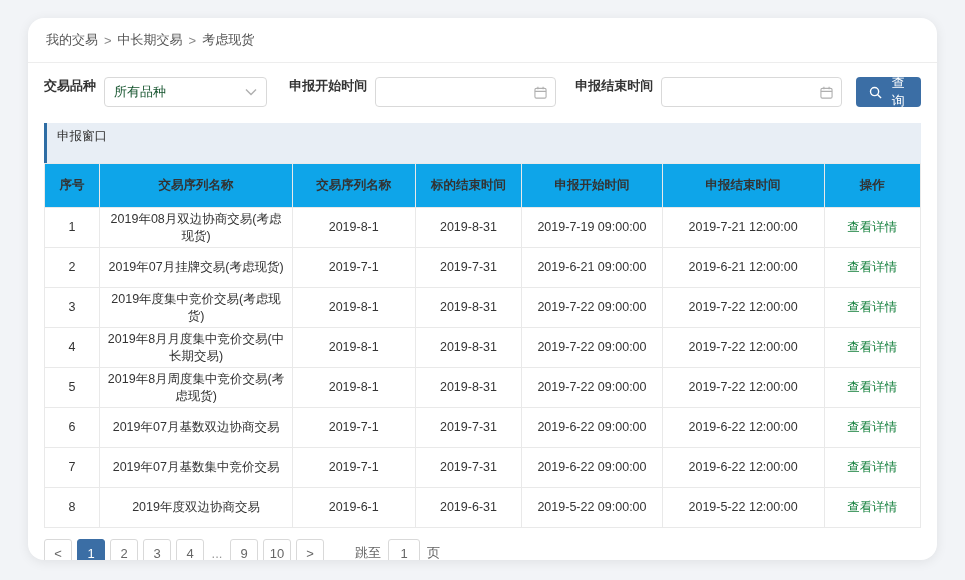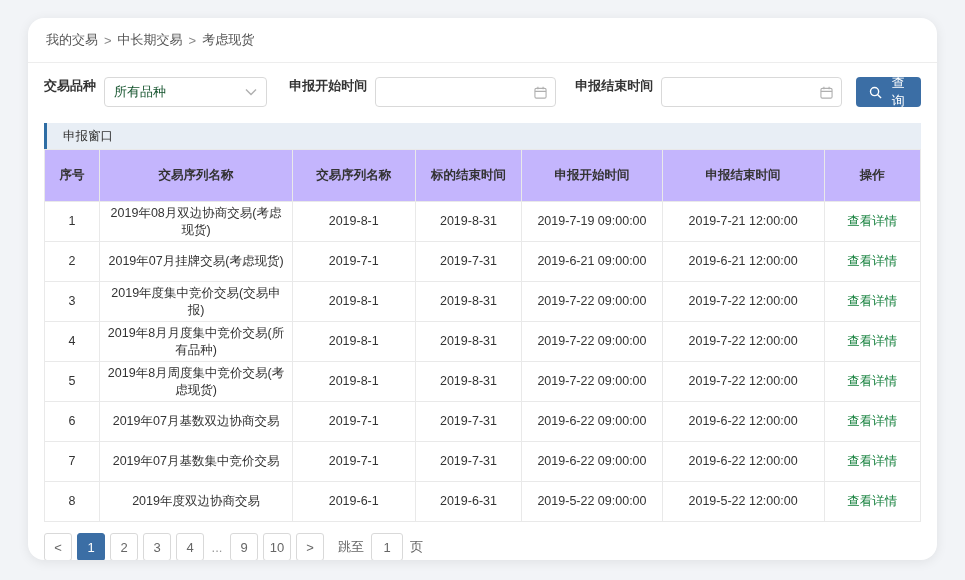--- a/index.html
+++ b/index.html
@@ -58,38 +58,38 @@
     border:none; border-radius:4px;
     font-size:13px; cursor:pointer;
     display:flex; align-items:center; gap:6px;
     font-family:"Liberation Sans","DejaVu Sans",sans-serif;
   }
   
   .section-bar {
     margin:4px 16px 0 16px;
     background:#e8eef5;
     border-left:3px solid #2e6da4;
-    height:26px; line-height:26px;
-    padding-left:16px;
+    height:40px; line-height:26px;
+    padding-left:10px;
     font-size:12.5px; color:#333;
   }
   
   table.data {
     margin:0 16px; width:877px;
     border-collapse:collapse;
     font-size:12.5px;
     table-layout:fixed;
   }
   table.data th, table.data td {
     border:1px solid #e9e9e9;
     text-align:center; vertical-align:middle;
     padding:3px 6px;
     line-height:1.3;
   }
-  table.data th { height:52px; font-weight:bold; color:#333; background:#c4b5fd; }
+  table.data th { height:44px; font-weight:bold; color:#333; background:#0ea5e9; }
   table.data td { height:40px; color:#333; }
   a.detail-link { color:#15803d; text-decoration:none; cursor:pointer; }
   
   .footer {
     margin:11px 16px 0 16px;
     display:flex; align-items:center;
     font-size:13px; color:#999;
   }
   .page-summary { flex:1; text-align:center; white-space:nowrap; }
   .caret { font-size:8px; color:#666; margin:0 3px; cursor:pointer; }
@@ -97,21 +97,21 @@
   .page-btn {
     min-width:28px; height:28px;
     border:1px solid #d9d9d9; border-radius:3px;
     background:#fff; color:#666;
     font-size:13px; cursor:pointer;
     display:flex; align-items:center; justify-content:center;
     font-family:"Liberation Sans","DejaVu Sans",sans-serif;
   }
   .page-btn.active { background:#3b6ea5; border-color:#3b6ea5; color:#fff; }
   .page-ellipsis { border:none; background:transparent; color:#999; min-width:16px; cursor:default; }
-  .jump { display:flex; align-items:center; gap:7px; margin-left:14px; color:#666;justify-content:space-between; }
+  .jump { display:flex; align-items:center; gap:7px; margin-left:31px; color:#666;justify-content:space-between; }
   .jump-input {
     width:32px; height:28px;
     border:1px solid #d9d9d9; border-radius:3px;
     text-align:center; font-size:13px; color:#666; outline:none;
     font-family:"Liberation Sans","DejaVu Sans",sans-serif;
   }
 </style>
 </head>
 <body>
 
@@ -211,30 +211,30 @@
         <td>2</td>
         <td>2019年07月挂牌交易(考虑现货)</td>
         <td>2019-7-1</td>
         <td>2019-7-31</td>
         <td>2019-6-21 09:00:00</td>
         <td>2019-6-21 12:00:00</td>
         <td><a class="detail-link">查看详情</a></td>
       </tr>
       <tr>
         <td>3</td>
-        <td>2019年度集中竞价交易(交易申报)</td>
+        <td>2019年度集中竞价交易(考虑现货)</td>
         <td>2019-8-1</td>
         <td>2019-8-31</td>
         <td>2019-7-22 09:00:00</td>
         <td>2019-7-22 12:00:00</td>
         <td><a class="detail-link">查看详情</a></td>
       </tr>
       <tr>
         <td>4</td>
-        <td>2019年8月月度集中竞价交易(所有品种)</td>
+        <td>2019年8月月度集中竞价交易(中长期交易)</td>
         <td>2019-8-1</td>
         <td>2019-8-31</td>
         <td>2019-7-22 09:00:00</td>
         <td>2019-7-22 12:00:00</td>
         <td><a class="detail-link">查看详情</a></td>
       </tr>
       <tr>
         <td>5</td>
         <td>2019年8月周度集中竞价交易(考虑现货)</td>
         <td>2019-8-1</td>

